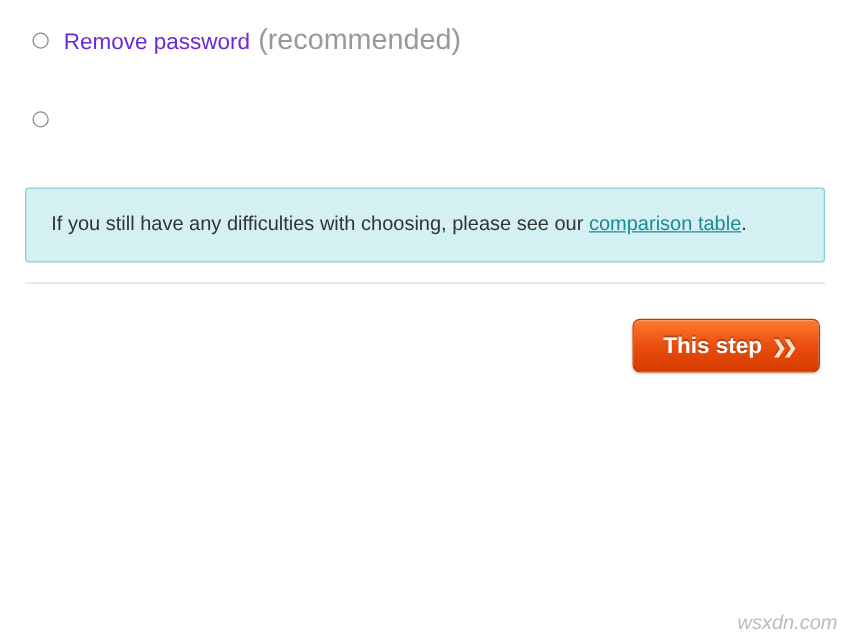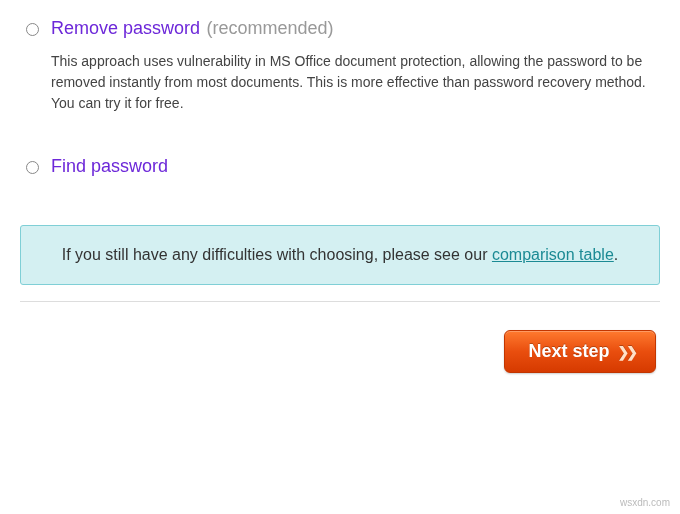--- a/index.html
+++ b/index.html
@@ -31,39 +31,38 @@
       background: #fff;
       cursor: pointer;
       margin-top: 2px;
     }
     .option-title {
       font-size: 18px;
       color: #6d28d9;
       font-weight: 400;
     }
     .option-tag {
-      font-size: 18px;
+      font-size: 23px;
       color: #999;
       font-weight: 400;
       margin-left: 2px;
     }
     .option-desc {
       font-size: 14px;
       color: #444;
       line-height: 1.5;
       padding-left: 25px;
       padding-right: 10px;
     }
     .info-box {
       background: #d4f0f2;
       border: 1px solid #7fcfd6;
       border-radius: 3px;
       padding: 20px 20px;
       margin-top: 48px;
-      text-align: center;
       font-size: 16px;
       color: #333;
     }
     .info-box a {
       color: #1b8a94;
       text-decoration: underline;
       cursor: pointer;
     }
     hr.divider {
       border: none;
@@ -92,55 +91,51 @@
     }
     .chevrons {
       font-size: 14px;
       letter-spacing: -3px;
       color: #ffe0c8;
     }
     .watermark {
       position: absolute;
       bottom: 6px;
       right: 10px;
-      font-size: 10px;
+      font-size: 16px;
       color: #bbb;
       font-family: Arial, sans-serif;
+      font-style: italic;
     }
   </style>
 </head>
 <body>
 
 <div class="option-block">
   <div class="option-header">
     <div class="radio"></div>
     <span>
       <span class="option-title">Remove password</span>
       <span class="option-tag">(recommended)</span>
     </span>
   </div>
-  <div class="option-desc">This approach uses vulnerability in MS Office document protection, allowing the password to be removed instantly from most documents. This is more effective than password recovery method. You can try it for free.</div>
 </div>
 
 <div class="option-block">
   <div class="option-header">
     <div class="radio"></div>
-    <span>
-      <span class="option-title">Find password</span>
-      <span class="option-tag"></span>
-    </span>
   </div>
 </div>
 
 <div class="info-box">
   <span>If you still have any difficulties with choosing, please see our </span><a>comparison table</a><span>.</span>
 </div>
 
 <hr class="divider">
 
 <div class="button-row">
   <button class="next-btn">
-    <span>Next step</span>
+    <span>This step</span>
     <span class="chevrons">❯❯</span>
   </button>
 </div>
 
 <div class="watermark">wsxdn.com</div>
 
 </body></html>

